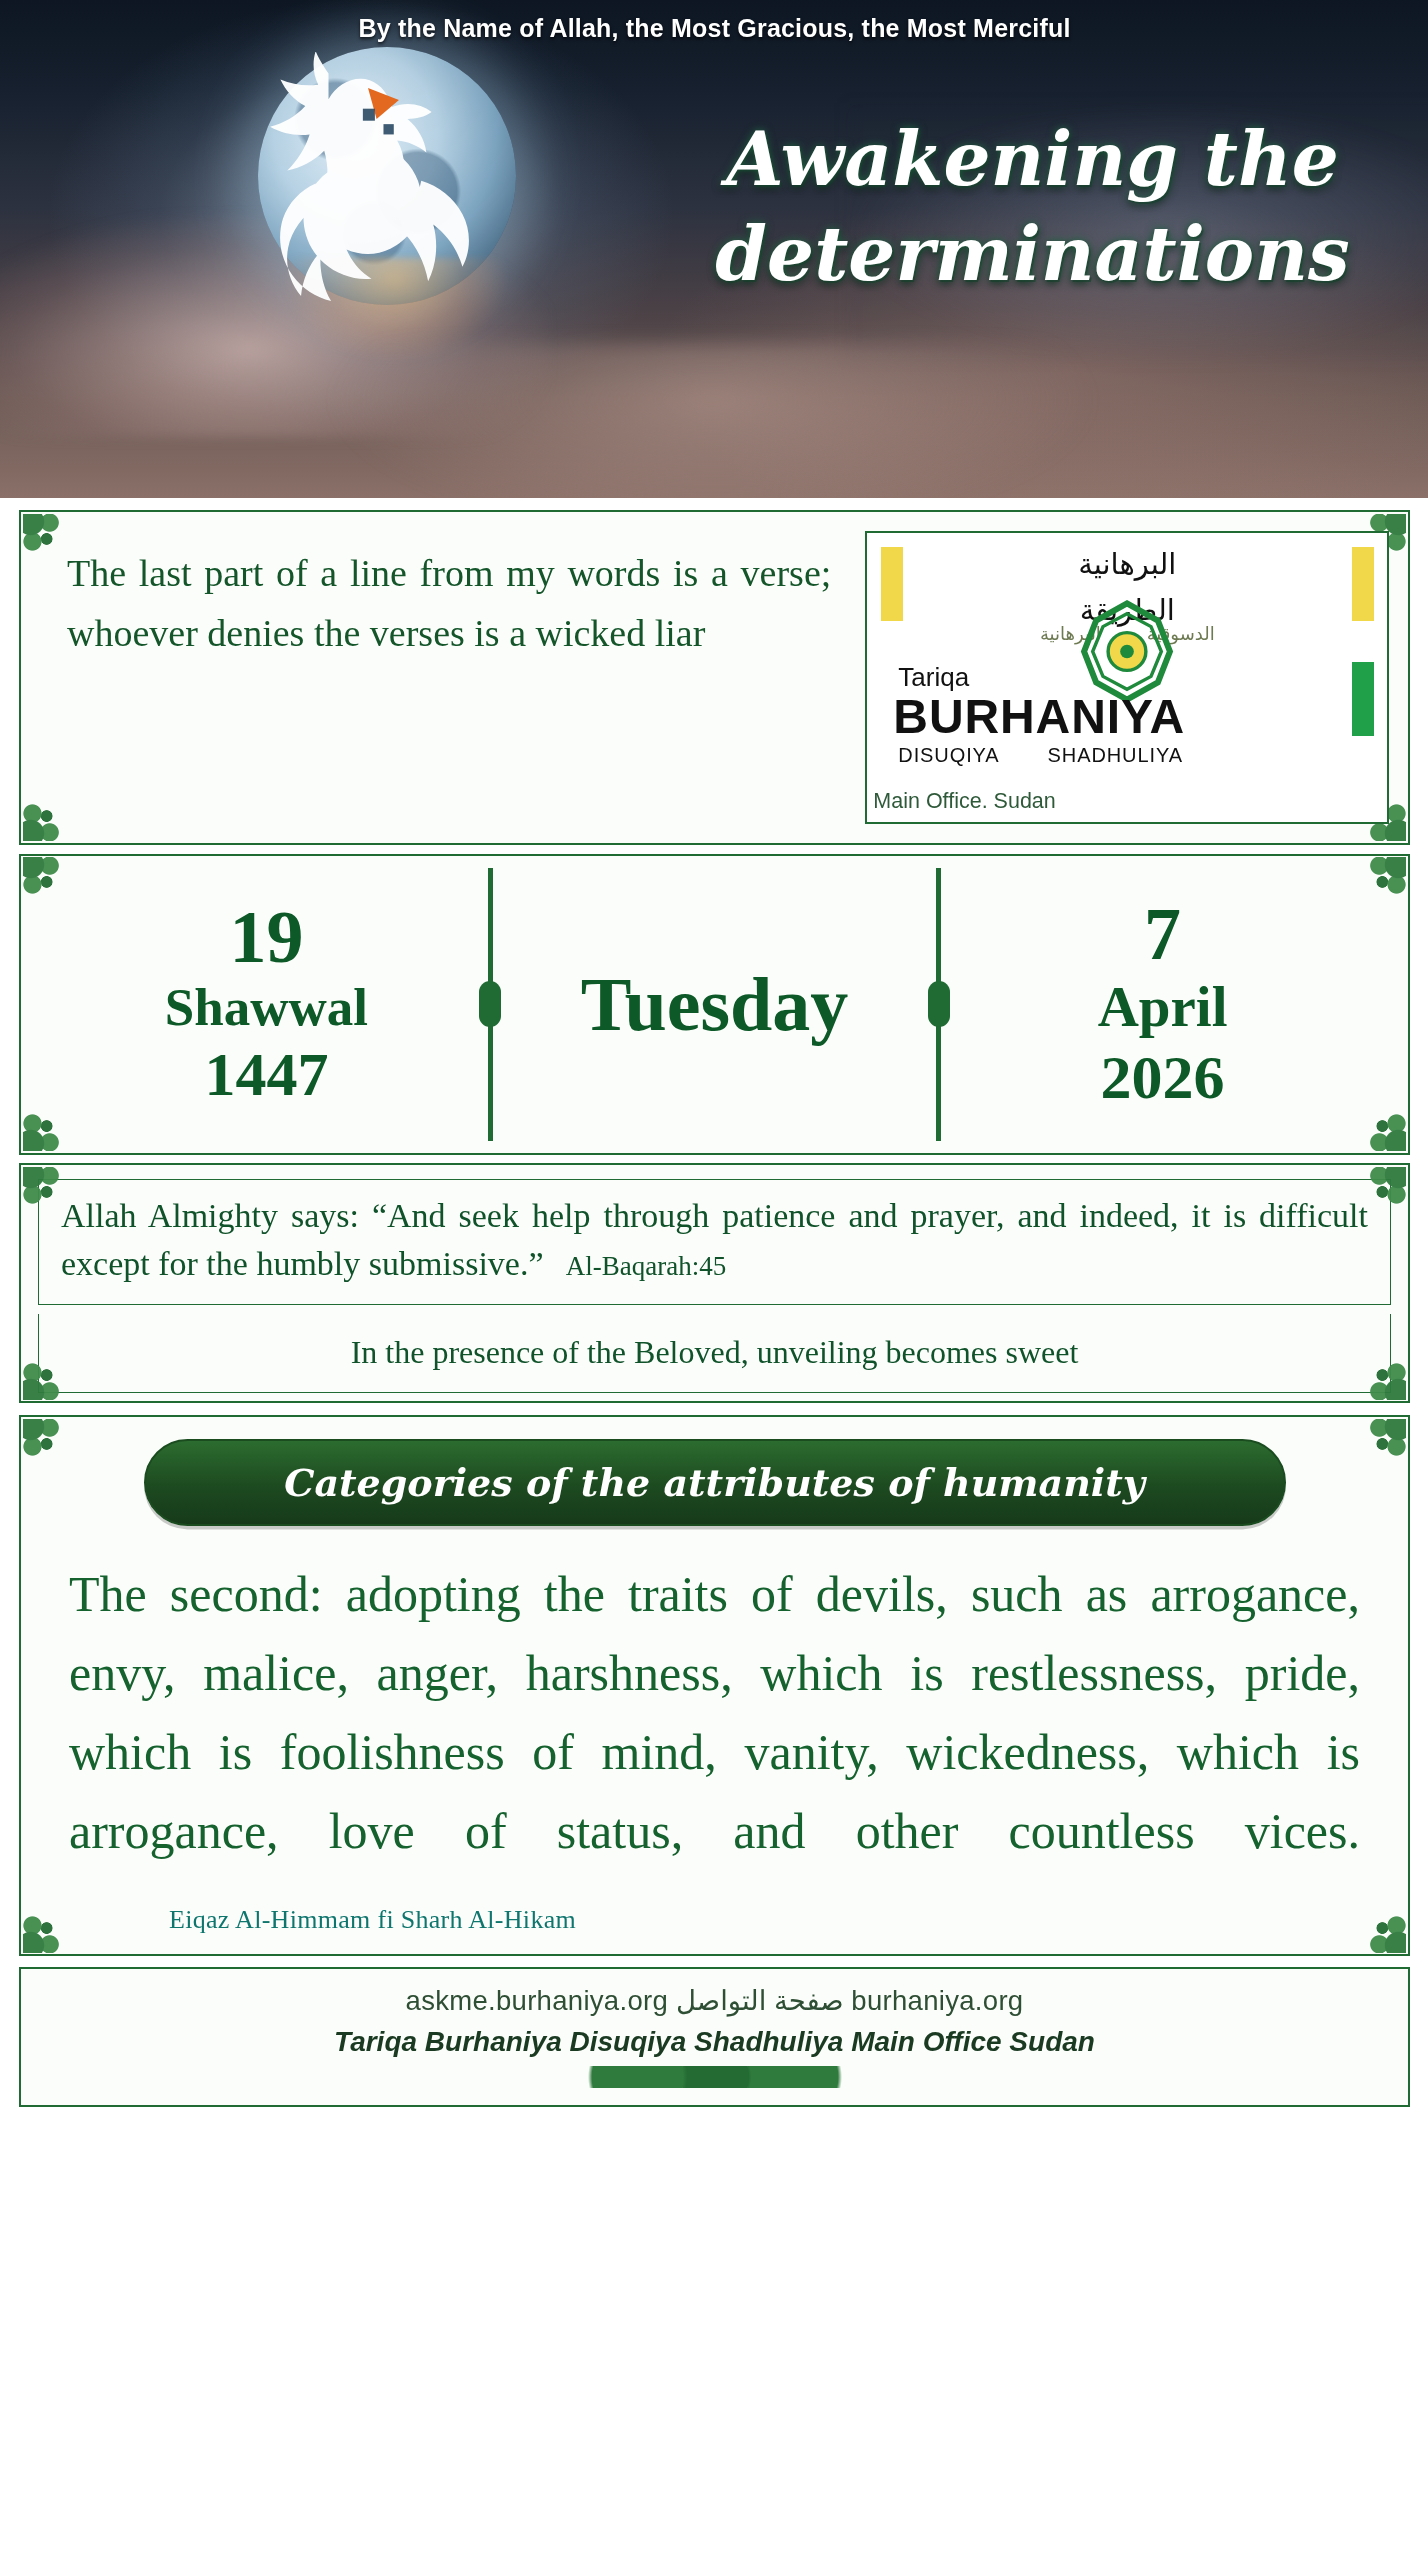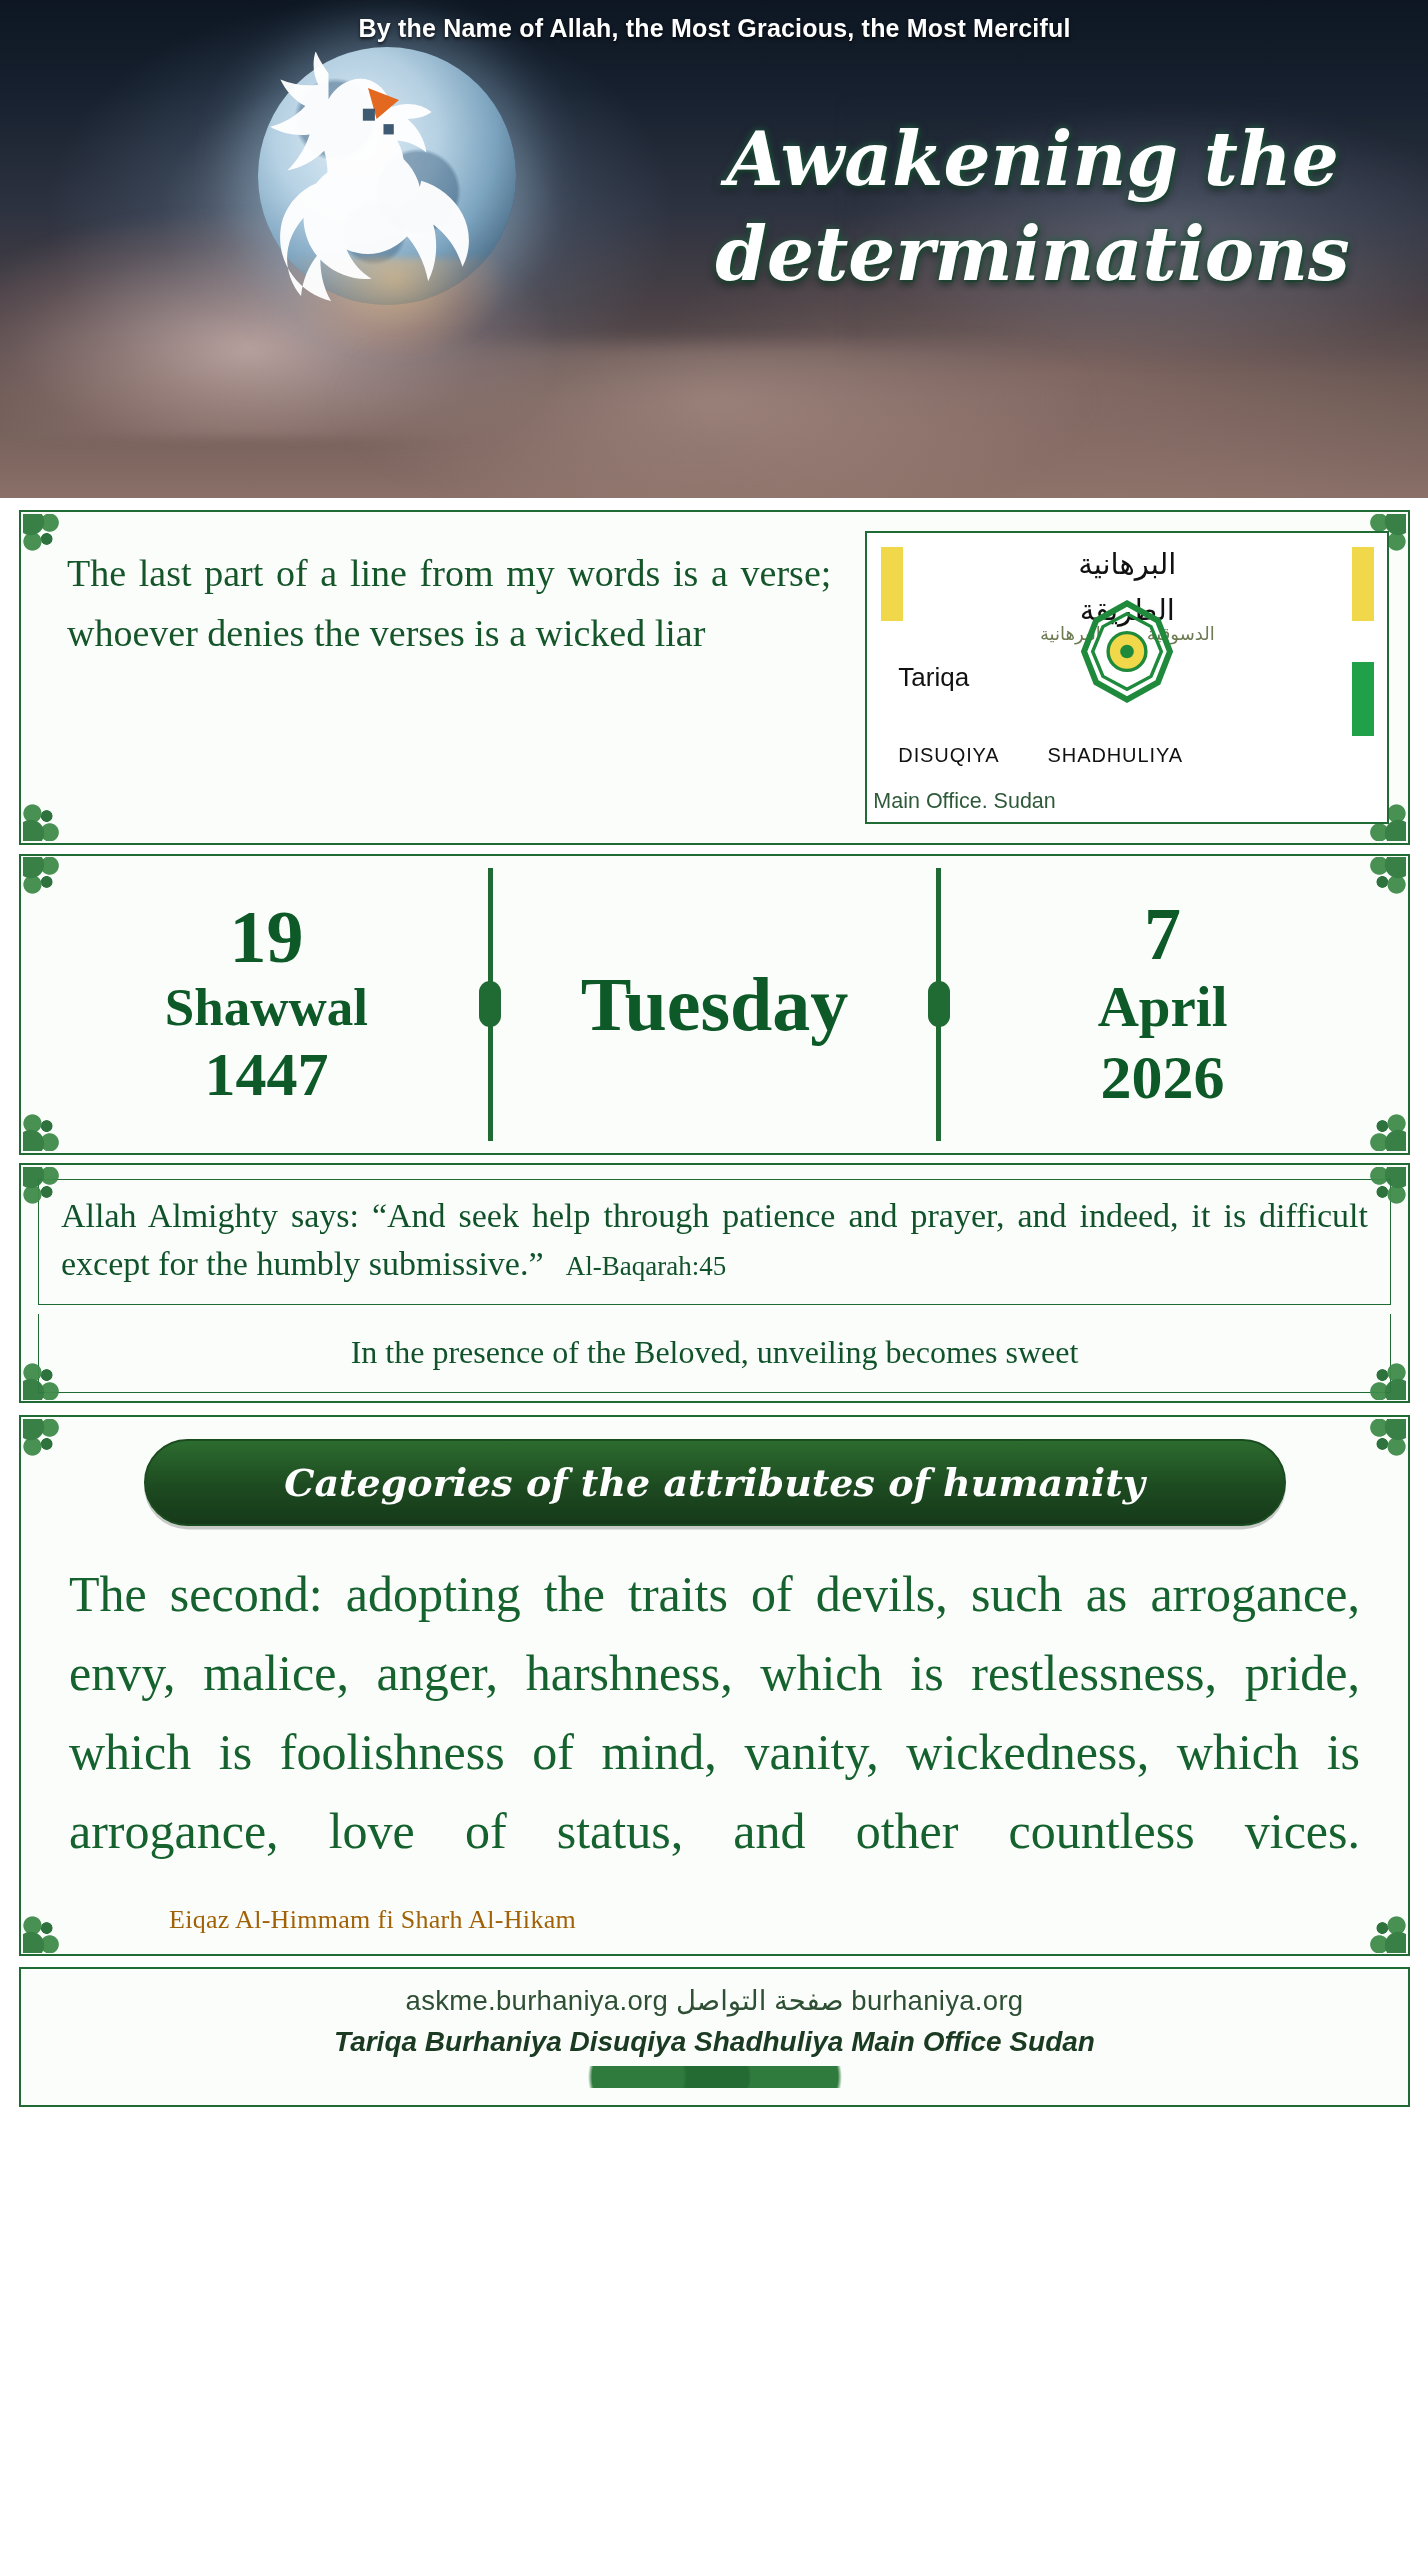--- a/index.html
+++ b/index.html
@@ -294,21 +294,21 @@
     color: #15622e;
     font-size: 50px;
     line-height: 1.58;
     text-align: justify;
     text-align-last: justify;
     font-family: "Liberation Serif", serif;
   }
   .source {
     margin-top: 34px;
     padding-left: 129px;
-    color: #a16207;
+    color: #0f766e;
     font-size: 26px;
     letter-spacing: 0.3px;
   }
 
   
   .row-footer {
     margin-top: 10.3px;
     padding: 15.5px 17px 17px 17px;
     text-align: center;
   }
@@ -395,20 +395,21 @@
       </div>
 
       <svg class="logo-emblem" viewBox="0 0 120 120">
         <polygon points="60,4 96,24 110,60 96,96 60,116 24,96 10,60 24,24" fill="none" stroke="#1f8a3c" stroke-width="7"></polygon>
         <polygon points="60,16 88,31 100,60 88,89 60,104 32,89 20,60 32,31" fill="none" stroke="#1f8a3c" stroke-width="4"></polygon>
         <circle cx="60" cy="60" r="22" fill="#f0d84a" stroke="#1f8a3c" stroke-width="4"></circle>
         <circle cx="60" cy="60" r="8" fill="#1f8a3c"></circle>
       </svg>
 
       <div class="logo-tariqa">Tariqa</div>
+      <div class="logo-burhaniya">BURHANIYA</div>
       <div class="logo-sub2">
         <span>DISUQIYA</span>
         <span>SHADHULIYA</span>
       </div>
       <div class="logo-office">Main Office. Sudan</div>
     </div>
   </div>
 
   <div class="frame row-date">
     <span class="corner tl"></span>

